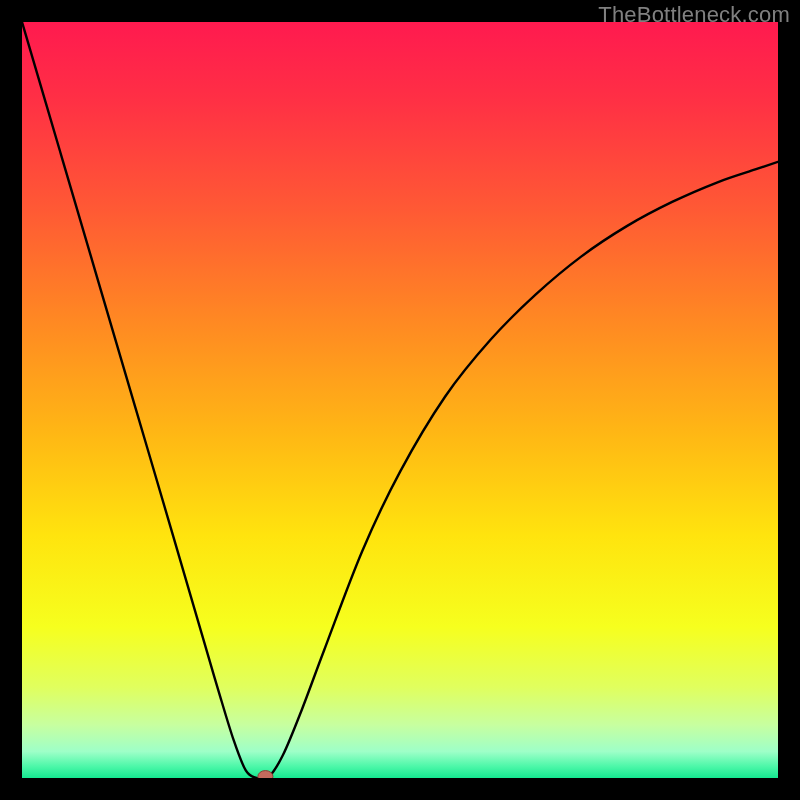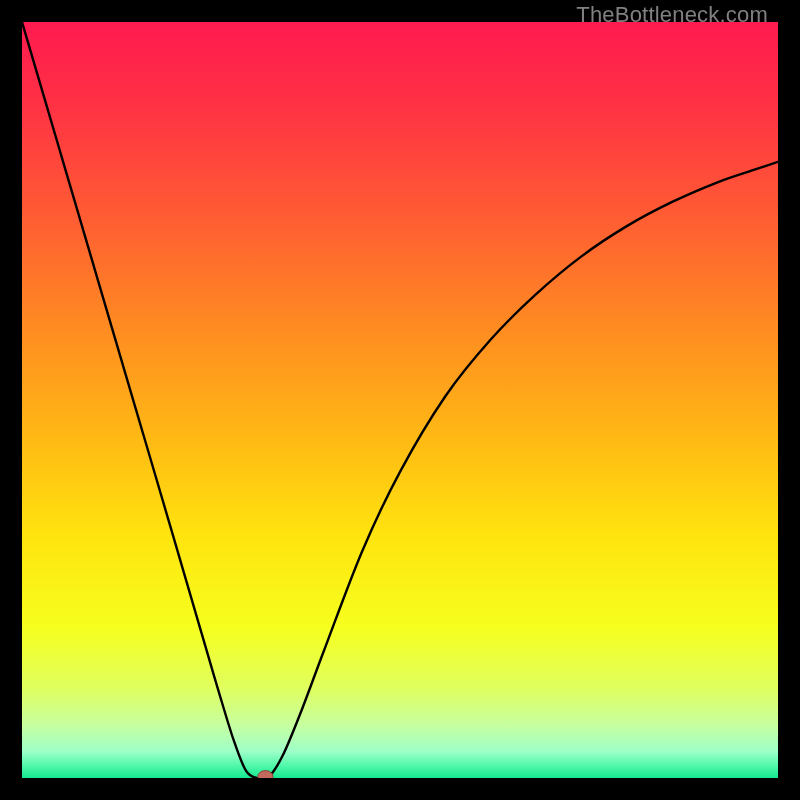--- a/index.html
+++ b/index.html
@@ -22,21 +22,21 @@
   .plot-area {
     position: absolute;
     left: 0;
     top: 0;
     width: 756px;
     height: 756px;
   }
   .watermark {
     position: absolute;
     top: 2px;
-    right: 32px;
+    right: 10px;
     color: #808080;
     font-size: 22px;
     letter-spacing: 0.2px;
     font-weight: 400;
   }
 </style>
 </head>
 <body>
 
 <div class="watermark">TheBottleneck.com</div>

